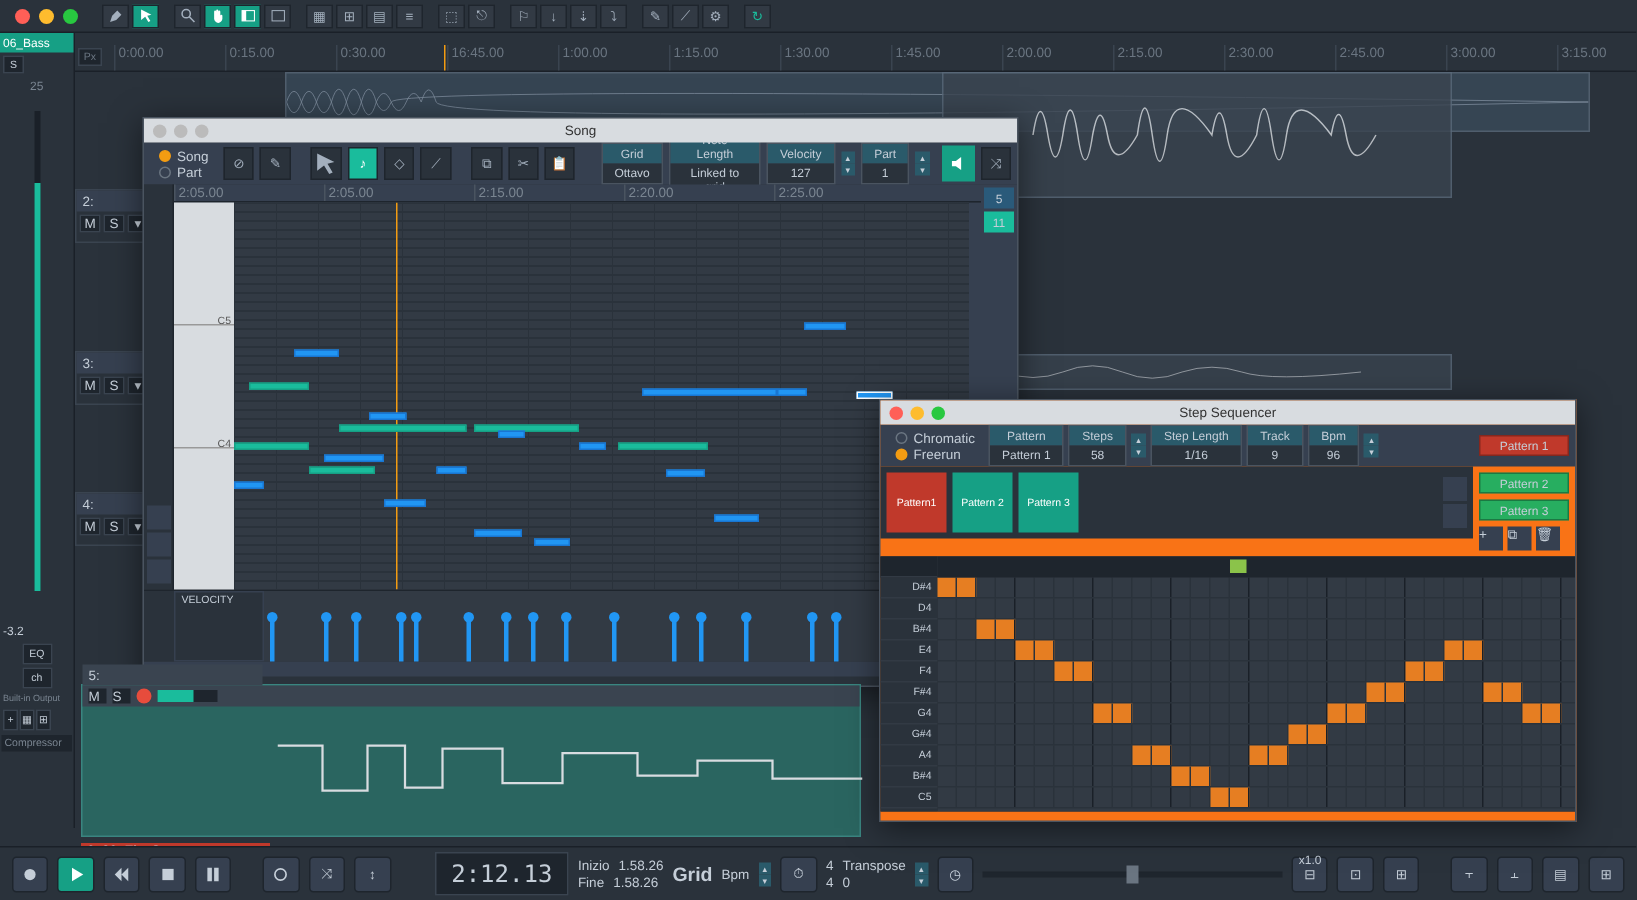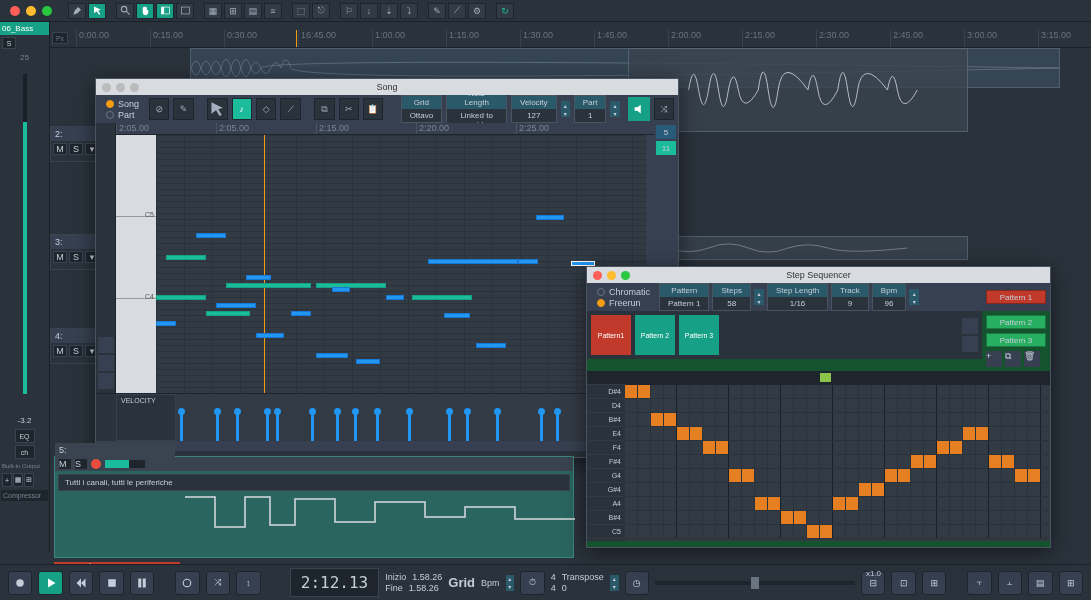--- a/index.html
+++ b/index.html
@@ -19,21 +19,21 @@
 .main-area { position: relative; height: 530px; background: #2a323b; }
 
 
 .channel-strip { position: absolute; left: 0; top: 0; width: 50px; height: 530px; background: #2a323b; border-right: 1px solid #1a2028; }
 .ch-label { font-size: 8px; padding: 2px; color: #7a8591; }
 .ch-btns { display: flex; gap: 2px; padding: 2px; }
 .ch-btn { width: 14px; height: 12px; background: #1e252d; border: 1px solid #3a4450; font-size: 7px; display: flex; align-items: center; justify-content: center; cursor: pointer; }
 .ch-fader-area { height: 350px; position: relative; display: flex; justify-content: center; padding-top: 10px; }
 .ch-fader-track { width: 4px; background: #1a2028; height: 320px; position: relative; }
 .ch-fader-fill { position: absolute; bottom: 0; width: 100%; background: #1abc9c; }
-.ch-indicator { font-size: 8px; text-align: center; padding: 2px; }
+.ch-indicator { font-size: 8px; padding: 2px; }
 .ch-box { width: 20px; height: 14px; background: #1e252d; border: 1px solid #3a4450; margin: 2px auto; font-size: 7px; display: flex; align-items: center; justify-content: center; cursor: pointer; }
 
 
 .timeline-ruler { position: absolute; left: 50px; right: 0; top: 8px; height: 18px; background: #2a323b; border-bottom: 1px solid #1a2028; display: flex; font-size: 7px; color: #6a7581; }
 .ruler-mark { position: absolute; border-left: 1px solid #3a4450; padding-left: 2px; height: 100%; top: 0; }
 
 
 .track-bg { position: absolute; left: 50px; right: 0; top: 26px; bottom: 0; background: #2a323b; }
 .wave-clip { position: absolute; background: #3a4a5a; border: 1px solid #5a6a7a; height: 50px; opacity: 0.8; }
 .waveform-svg { width: 100%; height: 100%; }
@@ -92,21 +92,21 @@
 .bottom-clip { position: absolute; left: 54px; top: 434px; width: 520px; height: 102px; background: #2a6560; border: 1px solid #3a8580; }
 .bottom-clip-header { height: 14px; background: #3a4450; display: flex; align-items: center; padding: 0 4px; gap: 4px; }
 .clip-header-btn { width: 12px; height: 10px; background: #1e252d; cursor: pointer; }
 .clip-rec-dot { width: 10px; height: 10px; border-radius: 50%; background: #e74c3c; }
 .clip-meter { width: 40px; height: 8px; background: #1e252d; }
 .clip-meter-fill { height: 100%; background: #1abc9c; width: 60%; }
 .info-box { background: #2a323b; padding: 3px 6px; margin: 3px; font-size: 8px; border: 1px solid #3a4450; }
 .automation-svg { position: absolute; left: 130px; right: 0; top: 30px; height: 50px; }
 
 
-.stepseq-window { position: absolute; left: 586px; top: 244px; width: 465px; height: 282px; background: #14532d; border: 1px solid #4a5460; box-shadow: 0 4px 20px rgba(0,0,0,0.5); z-index: 10; }
+.stepseq-window { position: absolute; left: 586px; top: 244px; width: 465px; height: 282px; background: #f97316; border: 1px solid #4a5460; box-shadow: 0 4px 20px rgba(0,0,0,0.5); z-index: 10; }
 .stepseq-toolbar { height: 28px; background: #364050; display: flex; align-items: center; padding: 0 4px; gap: 3px; }
 .pattern-strip { height: 48px; background: #2a323b; display: flex; padding: 4px; gap: 4px; }
 .pattern-box { width: 40px; height: 40px; display: flex; align-items: center; justify-content: center; font-size: 7px; text-align: center; cursor: pointer; color: #fff; }
 .pattern-box.red { background: #c0392b; } .pattern-box.teal { background: #16a085; }
 .pattern-actions { margin-left: auto; display: flex; flex-direction: column; gap: 4px; padding: 4px; }
 .pattern-list { display: flex; flex-direction: column; gap: 2px; }
 .pattern-list-item { width: 60px; height: 14px; font-size: 8px; display: flex; align-items: center; justify-content: center; cursor: pointer; border: 1px solid rgba(0,0,0,0.3); }
 .pattern-list-item.red { background: #c0392b; } .pattern-list-item.green { background: #27ae60; }
 .pattern-icon-row { display: flex; gap: 3px; }
 .pattern-icon-btn { width: 16px; height: 16px; background: #364050; cursor: pointer; }
@@ -469,21 +469,20 @@
       <span style="flex:1"></span>
     </div>
     <div class="bottom-clip-header">
       <div class="clip-header-btn">M</div>
       <div class="clip-header-btn">S</div>
       <div class="clip-rec-dot"></div>
       <div class="clip-meter">
           <div class="clip-meter-fill"></div>
         </div>
     </div>
-    <div class="info-box">Tutti i canali, tutti le periferiche</div>
     <svg class="automation-svg" viewBox="0 0 390 50" preserveAspectRatio="none">
       <path d="M0 10 L30 10 L30 40 L60 40 L60 10 L85 10 L85 38 L110 38 L110 12 L150 12 L150 35 L190 35 L190 15 L240 15 L240 30 L280 30 L280 20 L330 20 L330 32 L390 32" stroke="#d8dce0" stroke-width="1.5" fill="none"></path>
     </svg>
   </div>
 
   <div class="track-sel-red">
     <span>6: 08_ElecGtr</span>
       <span>▸</span>
   </div>
 

